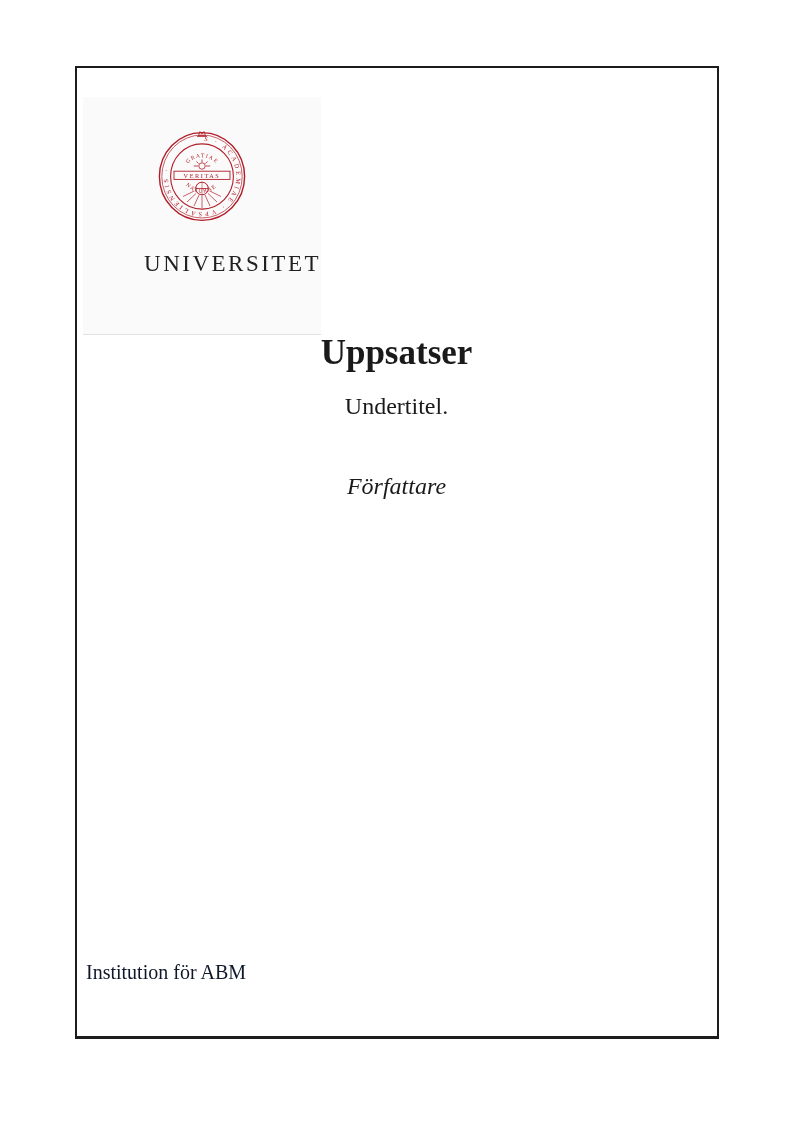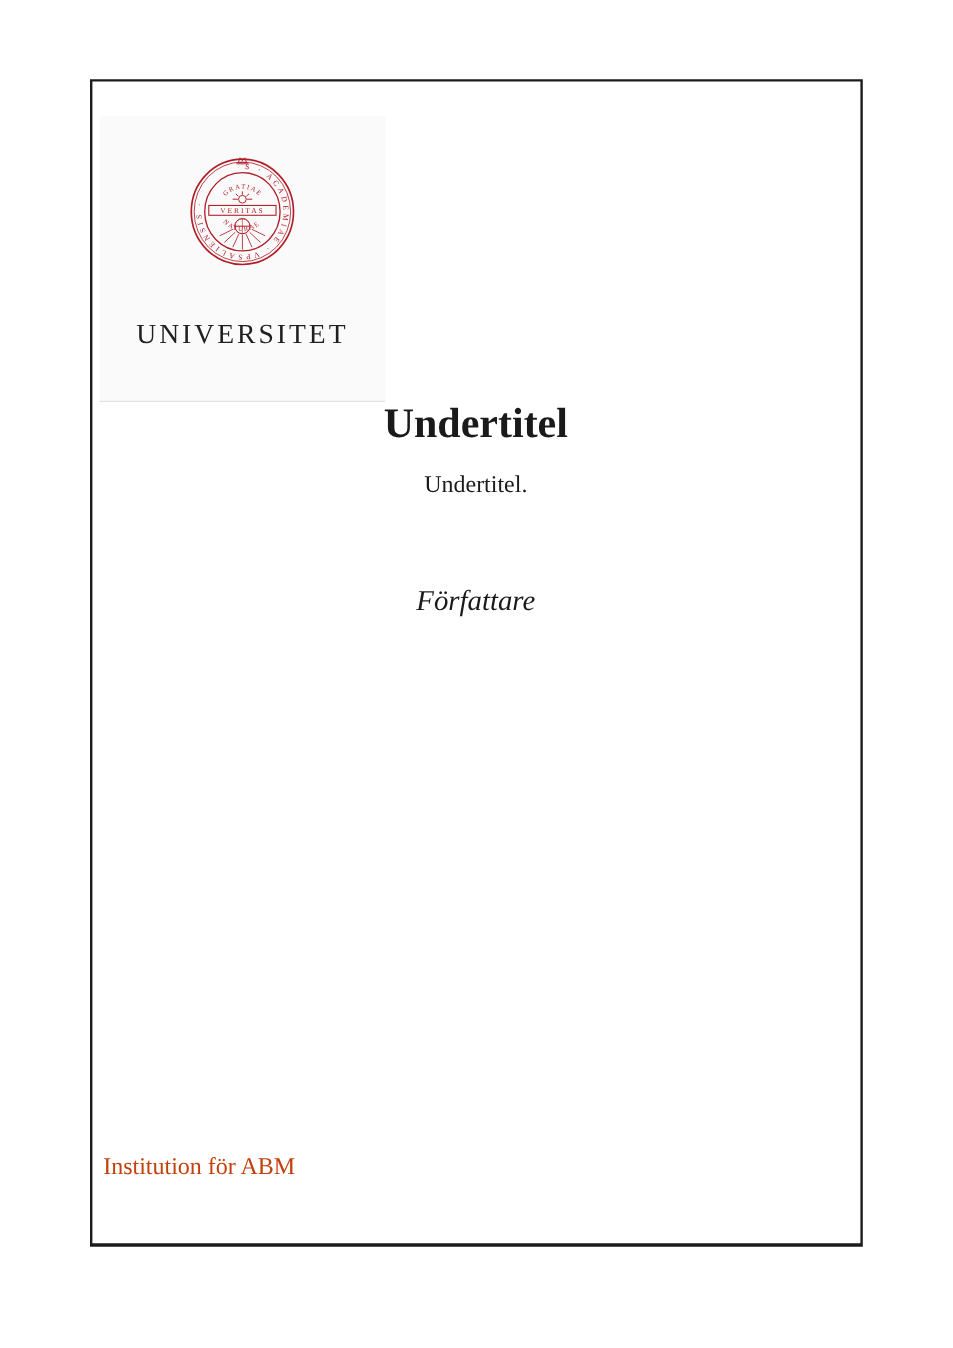--- a/index.html
+++ b/index.html
@@ -37,38 +37,38 @@
   .logo-line {
     position: absolute;
     left: 0; width: 100%;
     text-align: center;
     font-size: 23px;
     letter-spacing: 2.5px;
     color: #1f1f1f;
     white-space: nowrap;
   }
   .logo-line1 { top: 140px; }
-  .logo-line2 { top: 169px; }
+  .logo-line2 { top: 154px; text-align: right; }
 
   .center-col {
     position: absolute;
     left: 77px; width: 639px;
     text-align: center;
     white-space: nowrap;
   }
   .main-title { top: 334px; font-size: 35px; font-weight: bold; line-height: 1.1; }
-  .subtitle   { top: 393px; font-size: 20px; line-height: 1.1; }
-  .author     { top: 488px; font-size: 24px; font-style: italic; line-height: 1.1; }
+  .subtitle   { top: 393px; font-size: 24px; line-height: 1.1; }
+  .author     { top: 473px; font-size: 24px; font-style: italic; line-height: 1.1; }
 
   .footer {
     position: absolute;
     left: 86px; top: 961px;
     font-size: 20px;
     line-height: 23.6px;
-    color: #c2410c;
+    color: #0f172a;
     white-space: nowrap;
   }
 
   .seal svg text { font-family: "Liberation Serif", "DejaVu Serif", serif; }
 </style>
 </head>
 <body>
 
 <div class="page">
 
@@ -135,21 +135,21 @@
 
         <text font-size="5.6" fill="#b01d28" letter-spacing="1.2">
           <textPath href="#lowerArc" startOffset="4">NATURAE</textPath>
         </text>
       </svg>
     </div>
 
     <div class="logo-line logo-line2">UNIVERSITET</div>
   </div>
 
-  <div class="center-col main-title">Undertitel</div>
+  <div class="center-col main-title">Uppsatser</div>
 
   <div class="center-col subtitle">Undertitel.</div>
 
   <div class="center-col author">Författare</div>
 
   <div class="footer">
     <div>Institution för ABM</div>
   </div>
 
 </div>

